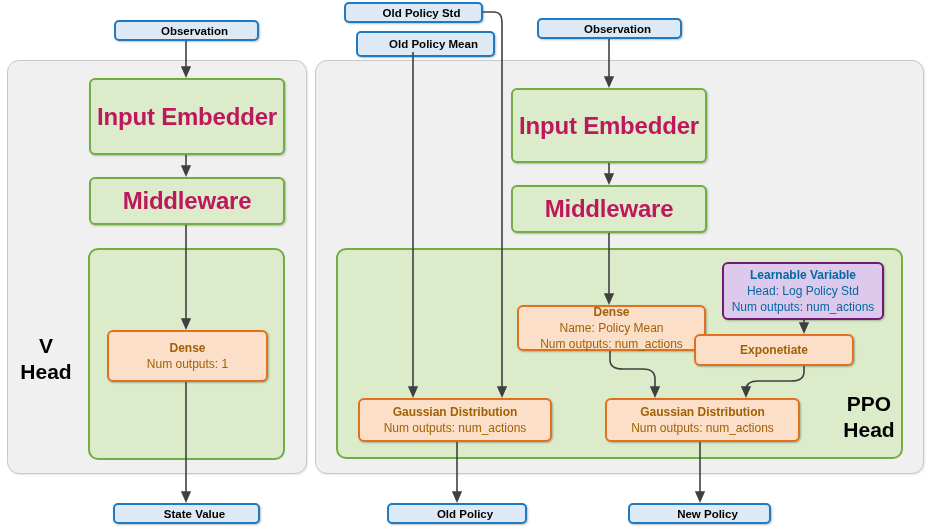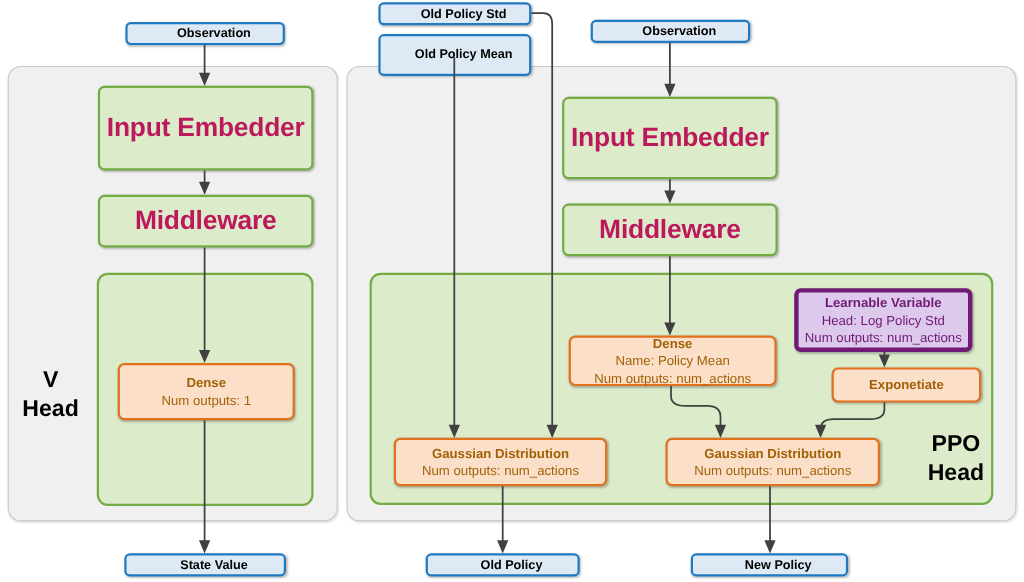--- a/index.html
+++ b/index.html
@@ -47,23 +47,23 @@
     color: #be185d;
   }
   .orange-node {
     background: #fbdfc8;
     border: 2px solid #e2711d;
     box-shadow: 1px 1px 2px rgba(0,0,0,0.25);
     color: #a16207;
   }
   .purple-node {
     background: #dcc9ec;
-    border: 4px solid #701a75;
-    box-shadow: 1px 1px 2px rgba(0,0,0,0.25);
-    color: #701a75;
+    border: 2px solid #701a75;
+    box-shadow: 1px 1px 2px rgba(0,0,0,0.25);
+    color: #0369a1;
     justify-content: center;
   }
   .blue-node {
     position: absolute;
     box-sizing: border-box;
     background: #ddeaf6;
     border: 2px solid #1f7ac4;
     border-radius: 5px;
     display: flex;
     align-items: center;
@@ -146,21 +146,21 @@
 
   <div class="headlabel" style="left:823px; top:391px; width:92px;">
     <div>PPO</div>
     <div>Head</div>
   </div>
 
   <div class="blue-node" style="left:344px; top:2px; width:139px; height:21px;">
     <span>Old Policy Std</span>
   </div>
 
-  <div class="blue-node" style="left:344px; top:31px; width:139px; height:38px;">
+  <div class="blue-node" style="left:356px; top:31px; width:139px; height:26px;">
     <span>Old Policy Mean</span>
   </div>
 
   <div class="blue-node" style="left:537px; top:18px; width:145px; height:21px;">
     <span>Observation</span>
   </div>
 
   <div class="node green-node" style="left:511px; top:88px; width:196px; height:75px;">
     <span class="bigtext">Input Embedder</span>
   </div>
@@ -174,21 +174,21 @@
     <span class="sub">Name: Policy Mean</span>
     <span class="sub">Num outputs: num_actions</span>
   </div>
 
   <div class="node purple-node" style="left:722px; top:262px; width:162px; height:58px;">
     <span class="title">Learnable Variable</span>
     <span class="sub">Head: Log Policy Std</span>
     <span class="sub">Num outputs: num_actions</span>
   </div>
 
-  <div class="node orange-node" style="left:756px; top:334px; width:136px; height:32px;">
+  <div class="node orange-node" style="left:694px; top:334px; width:160px; height:32px;">
     <span class="title">Exponetiate</span>
   </div>
 
   <div class="node orange-node" style="left:358px; top:398px; width:194px; height:44px;">
     <span class="title">Gaussian Distribution</span>
     <span class="sub">Num outputs: num_actions</span>
   </div>
 
   <div class="node orange-node" style="left:605px; top:398px; width:195px; height:44px;">
     <span class="title">Gaussian Distribution</span>

